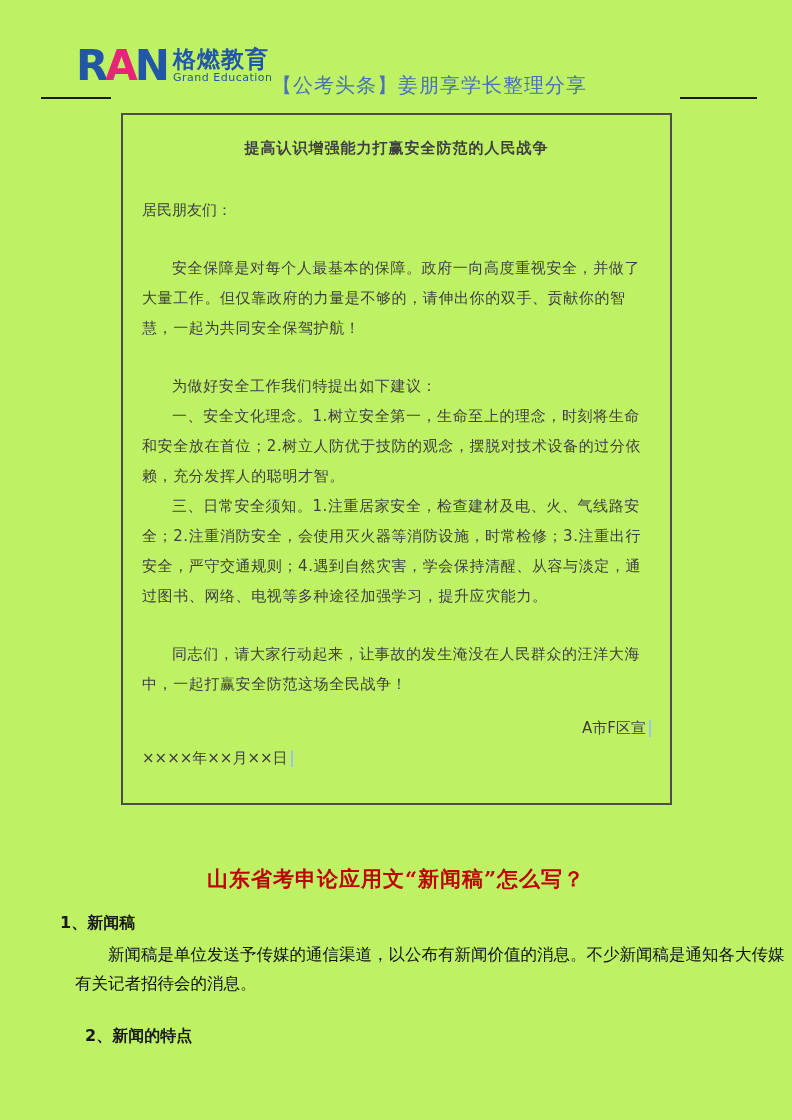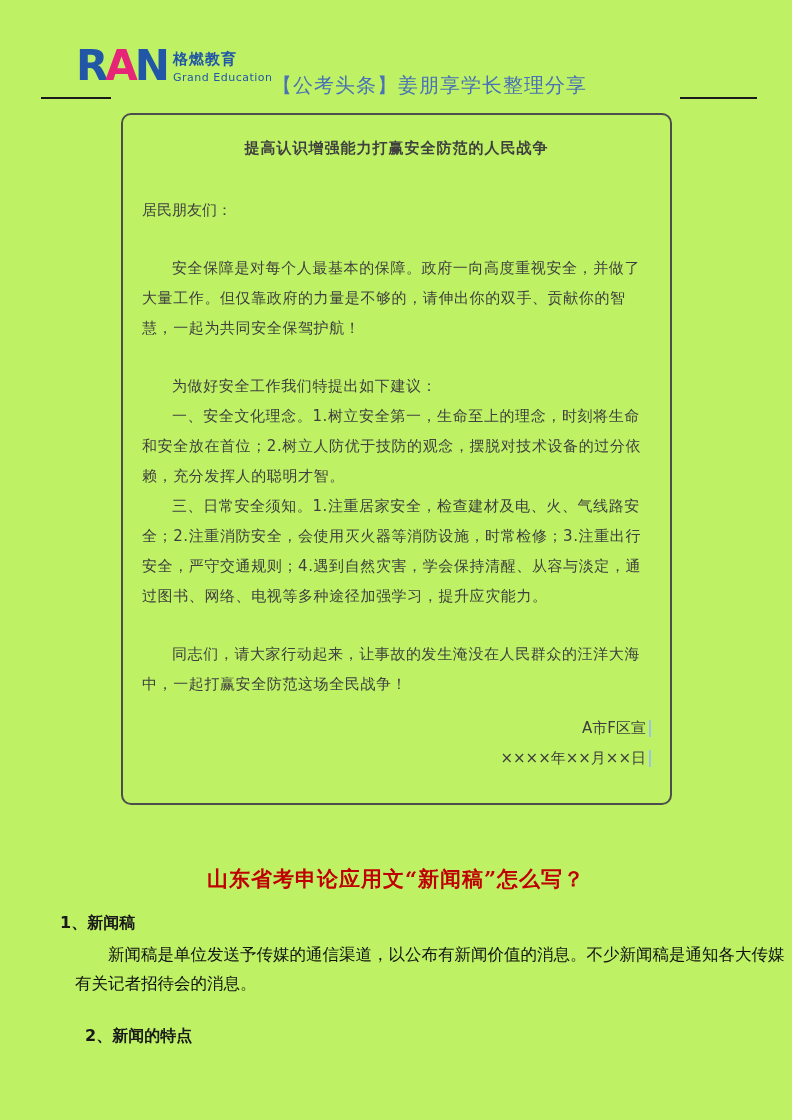--- a/index.html
+++ b/index.html
@@ -20,54 +20,54 @@
   .logo-ran {
     font-weight: bold;
     font-size: 42px;
     line-height: 44px;
     letter-spacing: -3px;
     font-family: "DejaVu Sans", sans-serif;
   }
   .logo-ran .r, .logo-ran .n { color: #2257a8; }
   .logo-ran .a { color: #e62478; }
   .logo-right { margin-left: 6px; padding-top: 4px; }
-  .logo-cn { color: #2257a8; font-weight: bold; font-size: 15px; line-height: 23px; letter-spacing: 1px; }
+  .logo-cn { color: #2257a8; font-weight: bold; font-size: 23px; line-height: 23px; letter-spacing: 1px; }
   .logo-en { color: #2257a8; font-size: 11px; font-weight: normal; line-height: 14px; letter-spacing: 0.5px; }
   .tagline {
     position: absolute; left: 272px; top: 30px;
     color: #4a72b4; font-size: 20px; letter-spacing: 1px;
     font-family: "DejaVu Serif", serif;
   }
   .rule-left  { position: absolute; top: 97px; left: 41px;  width: 70px; height: 2px; background: #1a1a1a; }
   .rule-right { position: absolute; top: 97px; left: 680px; width: 77px; height: 2px; background: #1a1a1a; }
 
   
   .notice-box {
     position: absolute;
     left: 121px; top: 113px;
     width: 551px; height: 692px;
     border: 2px solid #4d4d4d;
-    border-radius: 10px;
+    border-radius: 0;
     padding: 16px 19px 0 19px;
     color: #3f3f3f;
     font-size: 15px;
     line-height: 30px;
   }
   .notice-title {
     text-align: center;
     font-weight: bold;
     font-size: 15px;
     letter-spacing: 1px;
     margin-top: 2px;
   }
   .notice-salutation { margin-top: 32px; }
   .notice-box p.para { text-indent: 2em; letter-spacing: 0.6px; }
   .p-gap { margin-top: 28px; }
   .notice-sign { margin-top: 14px; text-align: right; }
-  .notice-date { text-align: right; }
+  .notice-date { }
   .cursor-mark {
     display: inline-block;
     width: 2px; height: 17px;
     background: #9dc3e6;
     vertical-align: middle;
     margin-left: 3px;
   }
 
   
   .article-title {

